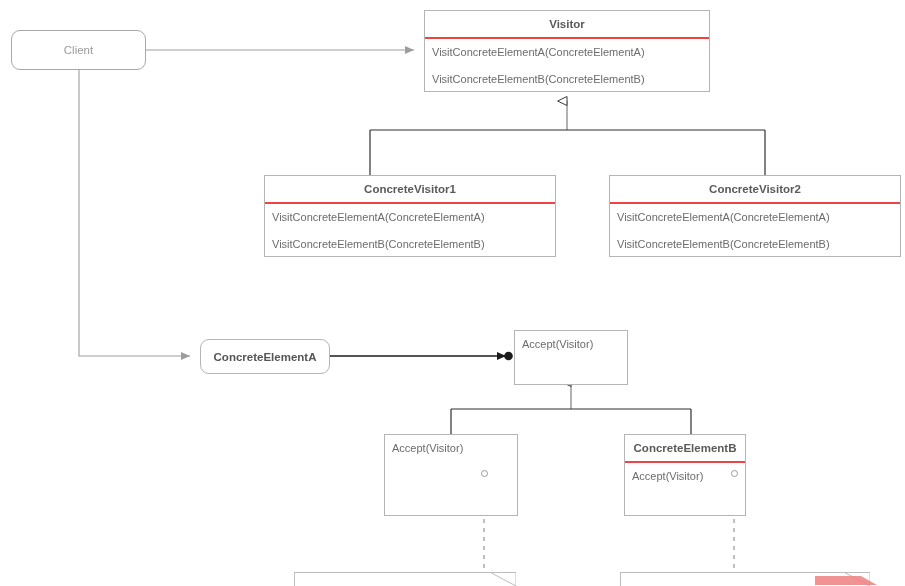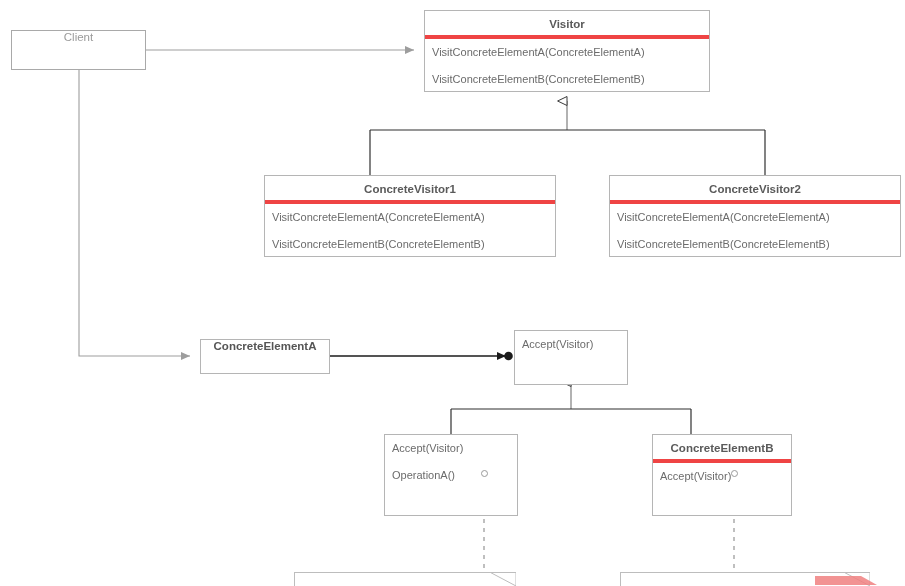--- a/index.html
+++ b/index.html
@@ -28,32 +28,33 @@
     pointer-events: none;
   }
   .uml-box {
     position: absolute;
     box-sizing: border-box;
     background: #ffffff;
     border: 1px solid #b5b5b5;
   }
   .uml-box.plain {
     display: flex;
-    align-items: flex-start;
+    align-items: center;
     justify-content: center;
+    border-radius: 9px;
   }
   .uml-title {
     box-sizing: border-box;
     text-align: center;
     font-weight: bold;
     color: #5a5a5a;
     font-size: 11.5px;
     line-height: 27px;
     height: 28px;
-    border-bottom: 4px solid #ef4444;
+    border-bottom: 2px solid #ef4444;
     white-space: nowrap;
     overflow: hidden;
   }
   .uml-compartment {
     box-sizing: border-box;
     padding: 0;
   }
   .uml-member {
     box-sizing: border-box;
     color: #6b6b6b;
@@ -194,26 +195,25 @@
 
   <div class="uml-box" style="left:514px; top:330px; width:114px; height:55px;">
     <div class="uml-compartment">
       <div class="uml-member">Accept(Visitor)</div>
     </div>
   </div>
 
   <div class="uml-box" style="left:384px; top:434px; width:134px; height:82px;">
     <div class="uml-compartment">
       <div class="uml-member">Accept(Visitor)</div>
-      <div class="uml-member">OperationA()</div>
     </div>
   </div>
   <div class="anchor-pin" style="left:481px; top:470px;"></div>
 
-  <div class="uml-box" style="left:624px; top:434px; width:140px; height:82px;margin-left:28px;">
+  <div class="uml-box" style="left:624px; top:434px; width:122px; height:82px;">
     <div class="uml-title">ConcreteElementB</div>
     <div class="uml-compartment">
       <div class="uml-member">Accept(Visitor)</div>
     </div>
   </div>
   <div class="anchor-pin" style="left:731px; top:470px;"></div>
 
   <div class="note-box" style="left:294px; top:572px; width:222px; height:40px;">
     <div class="note-body"></div>
 

